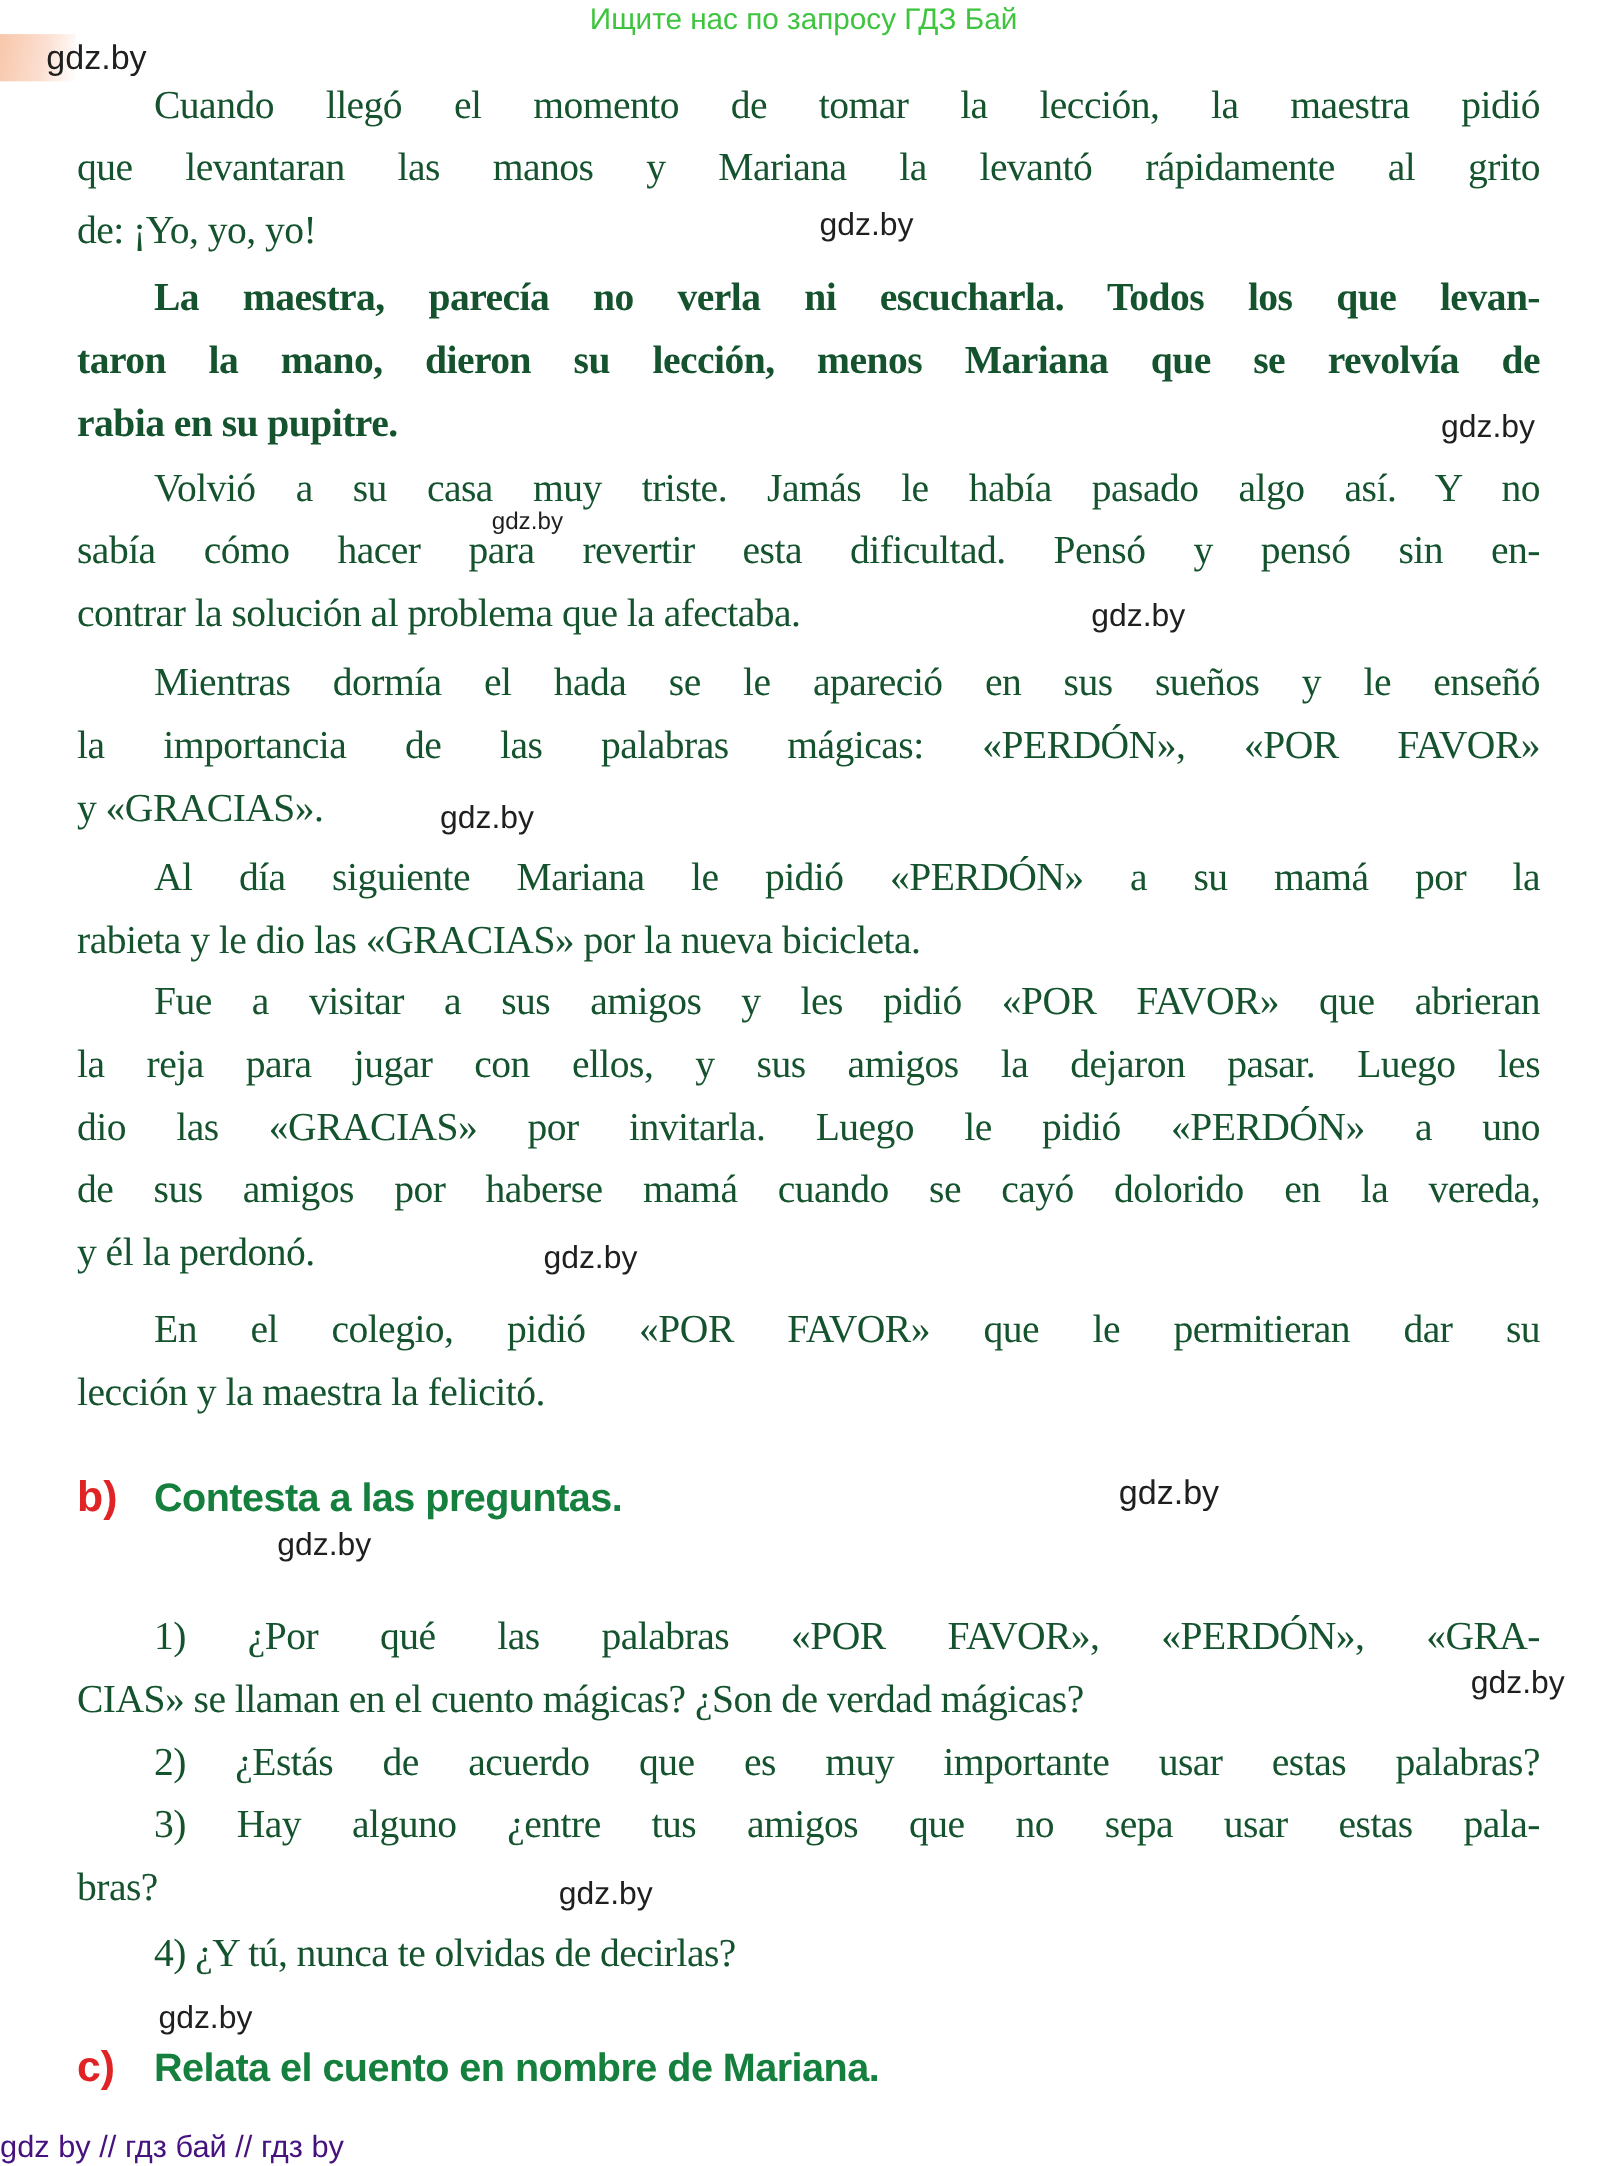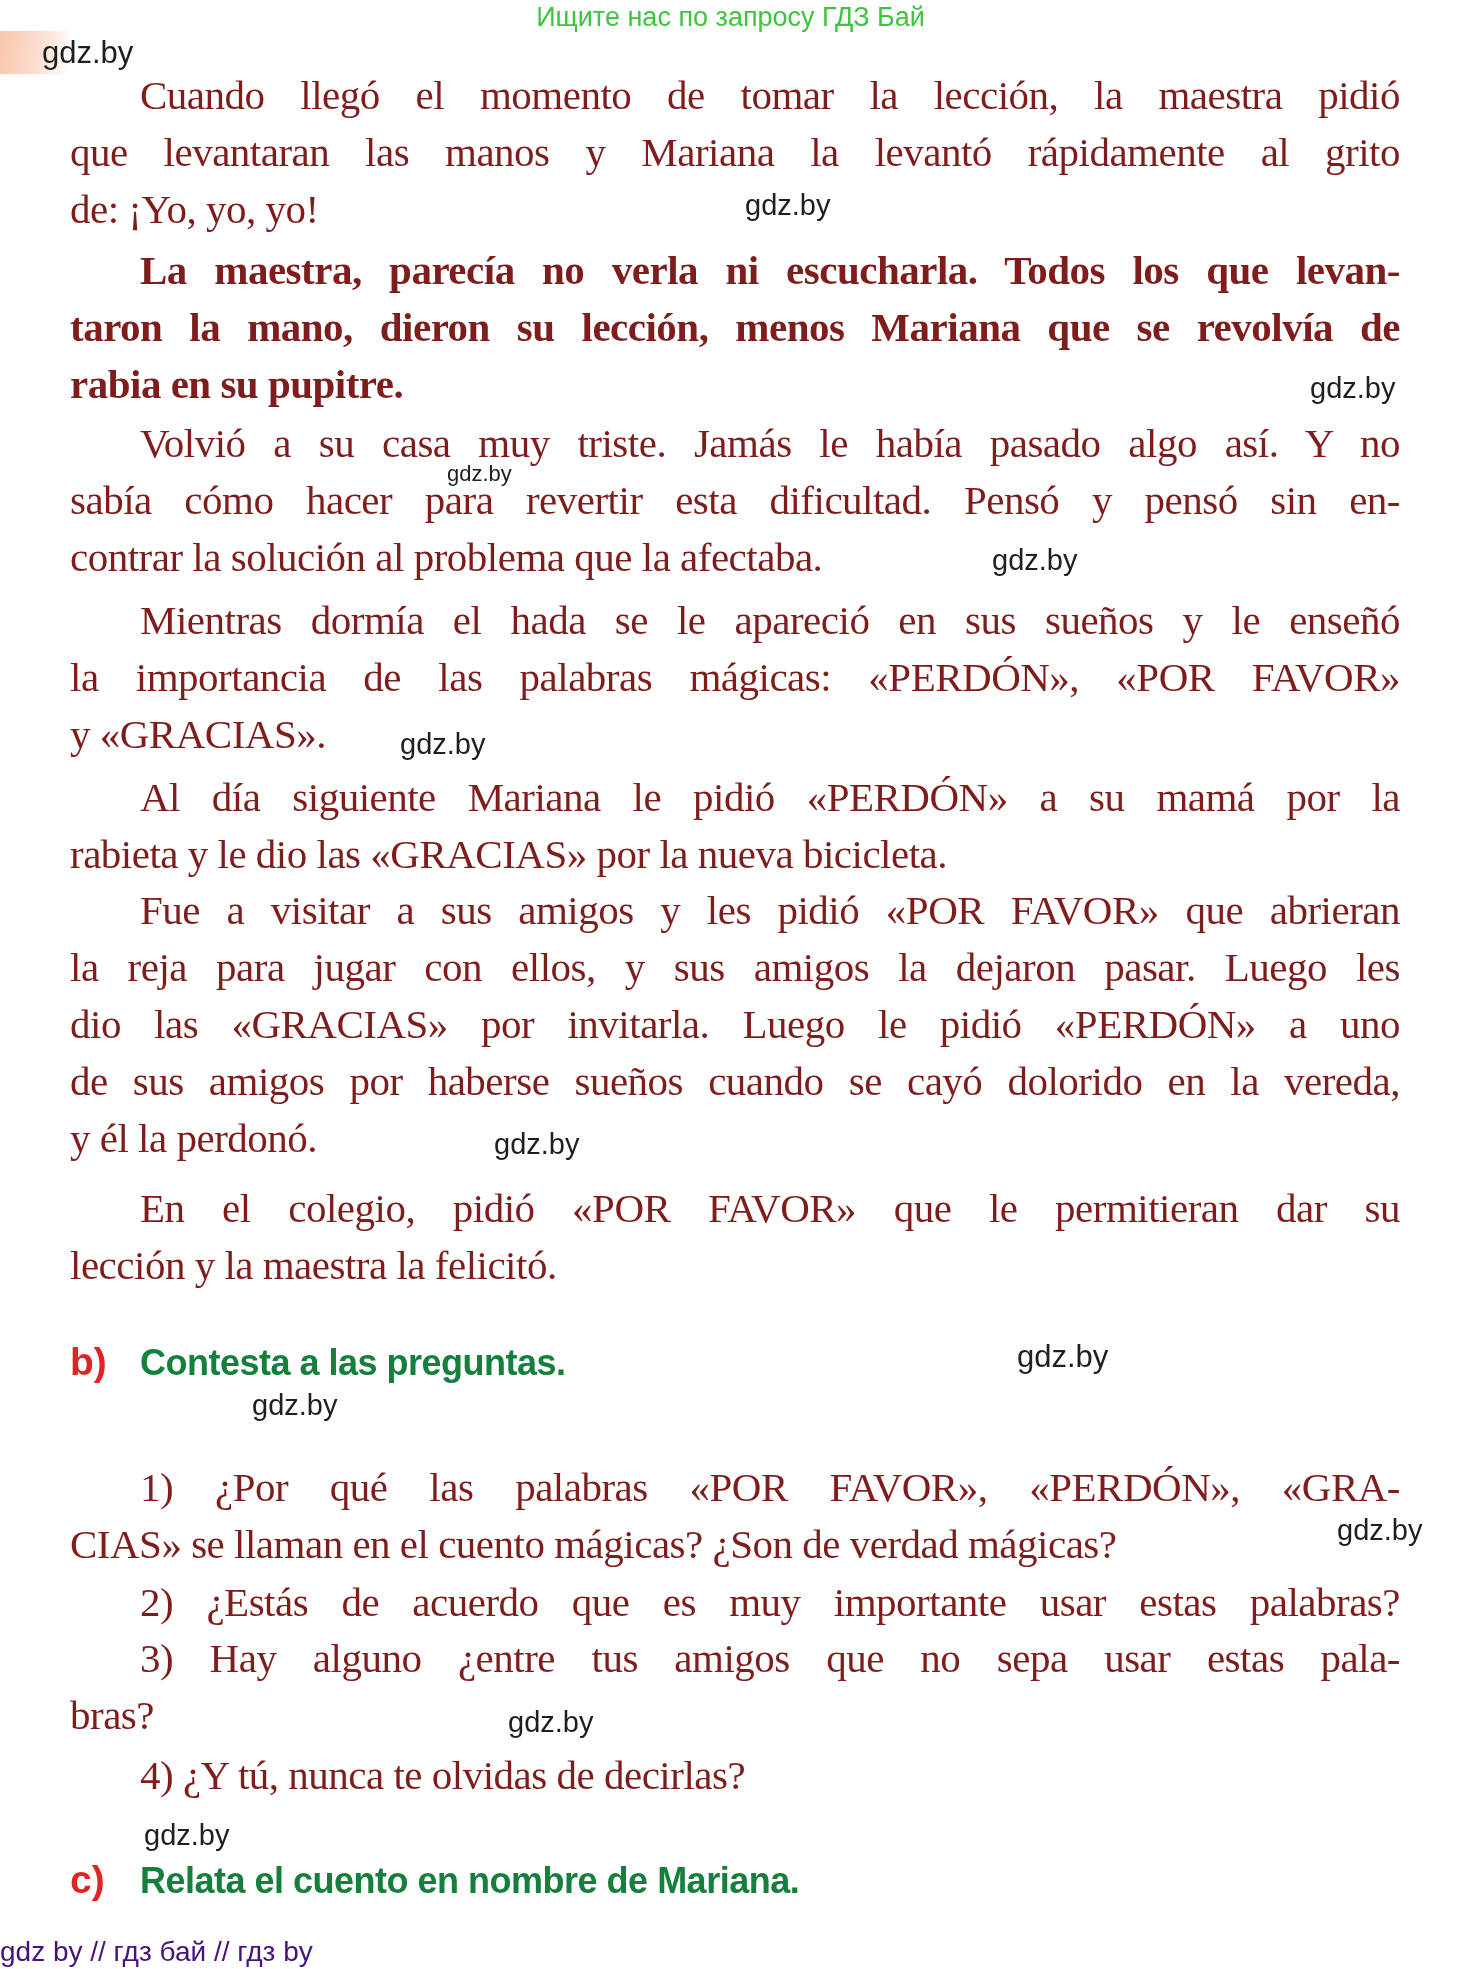--- a/index.html
+++ b/index.html
@@ -29,21 +29,21 @@
     font-family:"Liberation Sans", sans-serif;
     color:#1f1f1f;
     font-size:29px;line-height:1;
     white-space:nowrap;
   }
   .wm.big{font-size:31px;}
   .wm.small{font-size:22px;}
   
   .para{
     position:absolute;left:70px;width:1330px;
-    font-size:41px;line-height:57px;color:#7f1d1d;
+    font-size:36px;line-height:57px;color:#14532d;
     letter-spacing:-0.5px;
   }
   .line{white-space:normal;}
   .line.j{text-align:justify;text-align-last:justify;}
   .line.indent{text-indent:70px;}
   
   .task{
     position:absolute;left:70px;width:1330px;
     display:flex;align-items:baseline;
     font-family:"Liberation Sans", sans-serif;
@@ -111,21 +111,21 @@
 
   <div class="para" style="top:769px;">
     <div class="line indent j">Al día siguiente Mariana le pidió «PERDÓN» a su mamá por la</div>
     <div class="line">rabieta y le dio las «GRACIAS» por la nueva bicicleta.</div>
   </div>
 
   <div class="para" style="top:882px;">
     <div class="line indent j">Fue a visitar a sus amigos y les pidió «POR FAVOR» que abrieran</div>
     <div class="line j">la reja para jugar con ellos, y sus amigos la dejaron pasar. Luego les</div>
     <div class="line j">dio las «GRACIAS» por invitarla. Luego le pidió «PERDÓN» a uno</div>
-    <div class="line j">de sus amigos por haberse sueños cuando se cayó dolorido en la vereda,</div>
+    <div class="line j">de sus amigos por haberse mamá cuando se cayó dolorido en la vereda,</div>
     <div class="line">y él la perdonó.</div>
   </div>
 
   <div class="para" style="top:1180px;">
     <div class="line indent j">En el colegio, pidió «POR FAVOR» que le permitieran dar su</div>
     <div class="line">lección y la maestra la felicitó.</div>
   </div>
 
   <div class="task" style="top:1340px;">
     <span class="tlabel">b)</span>

